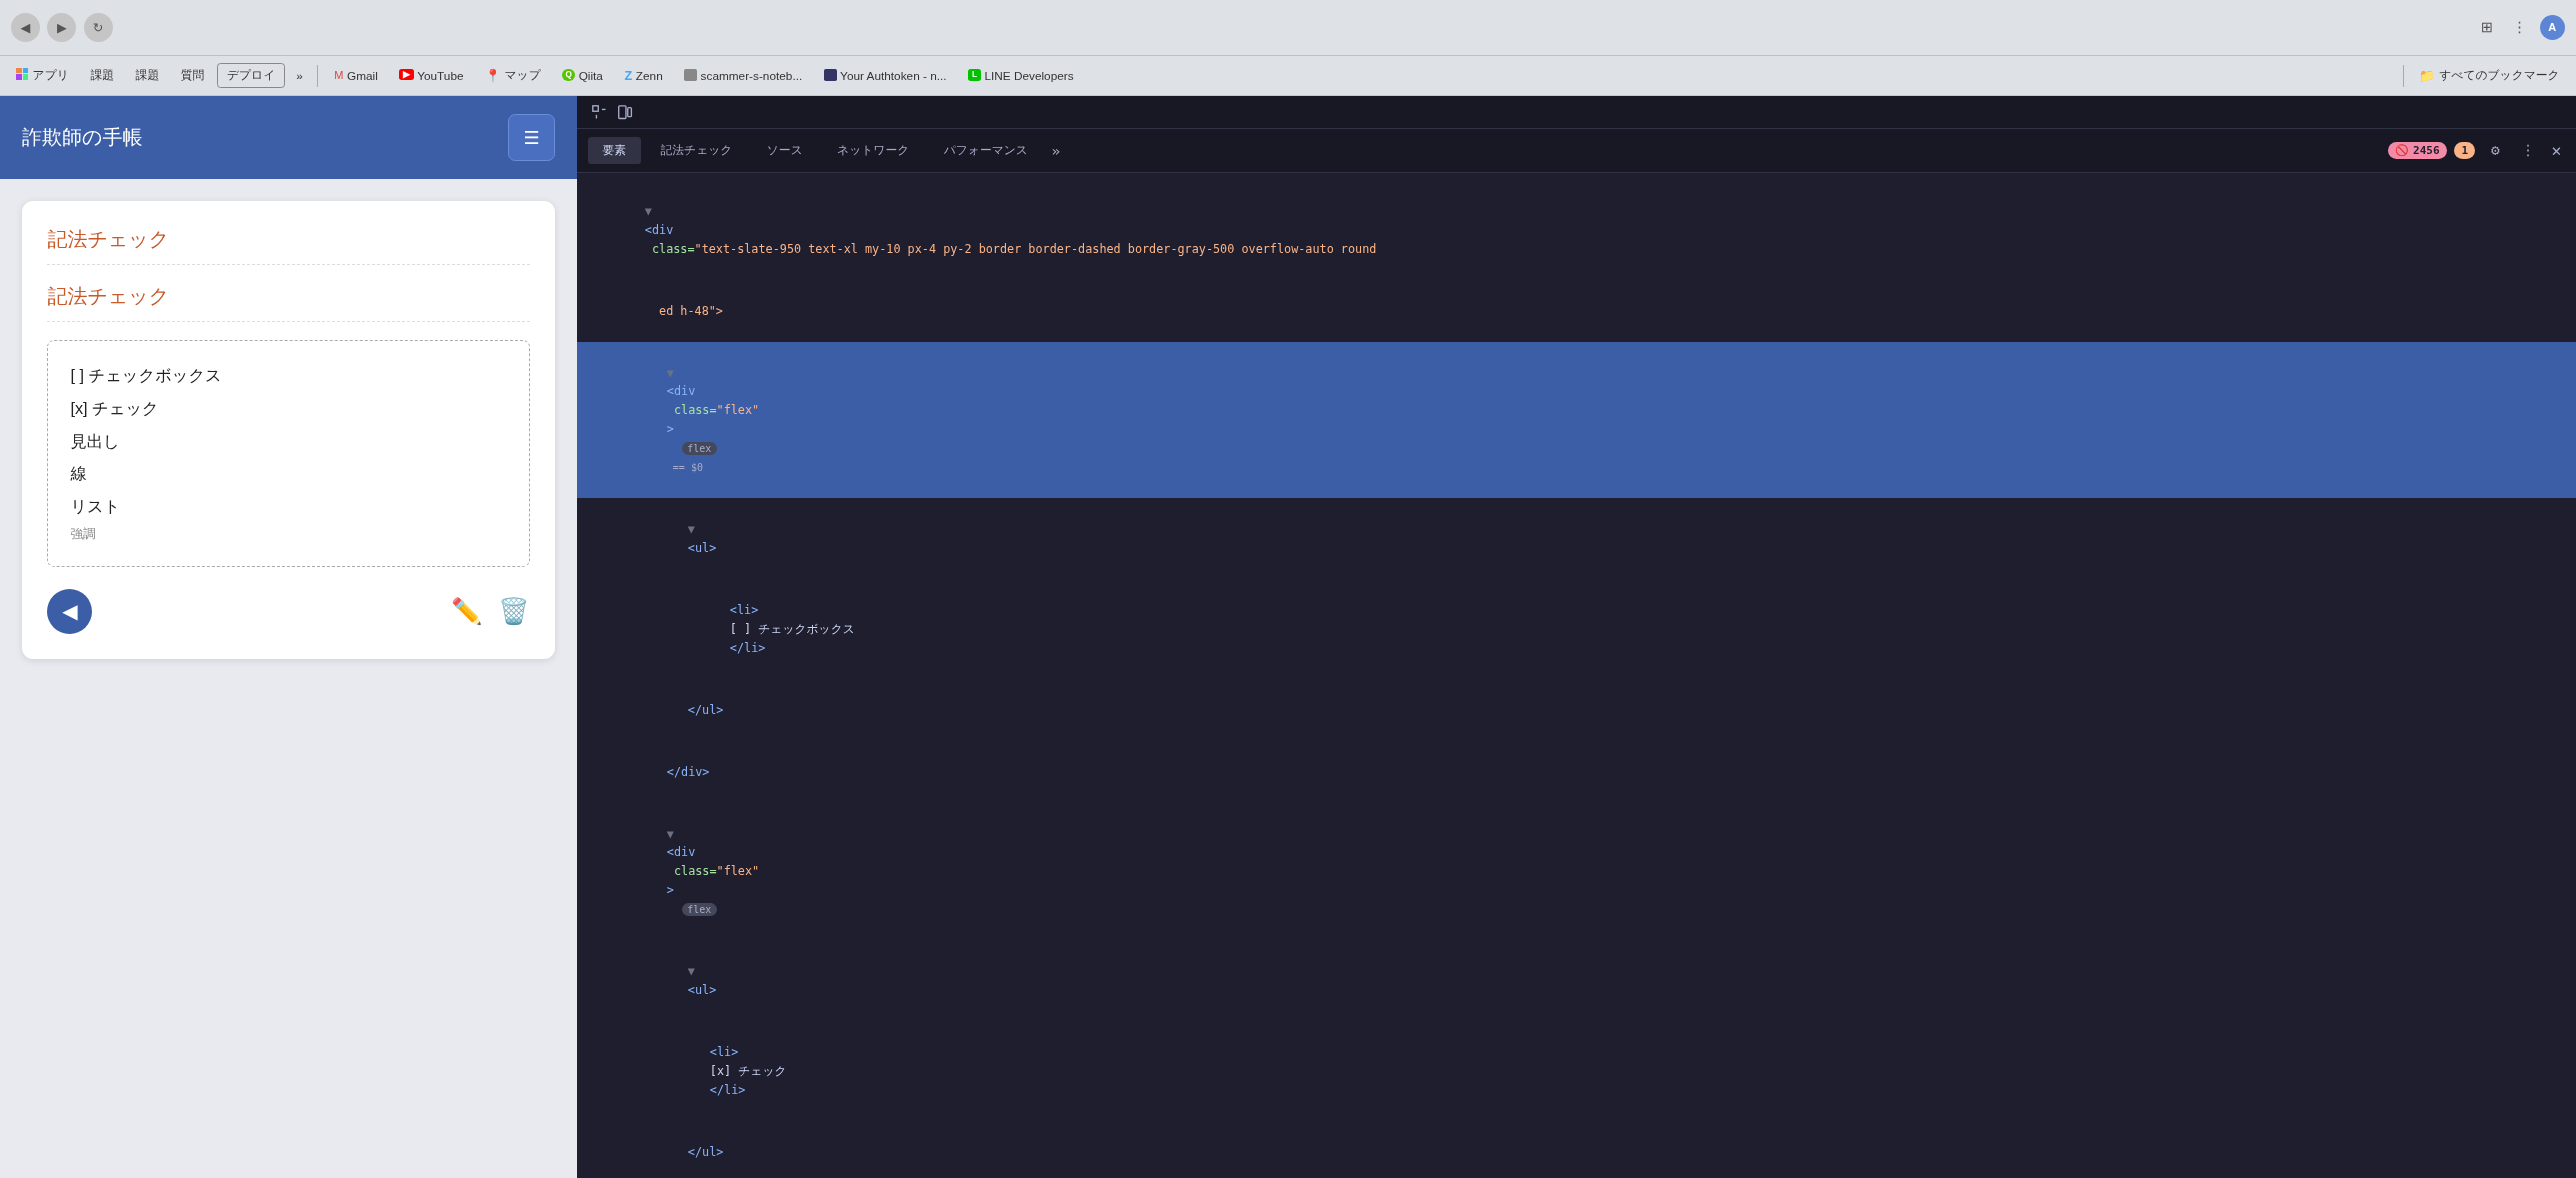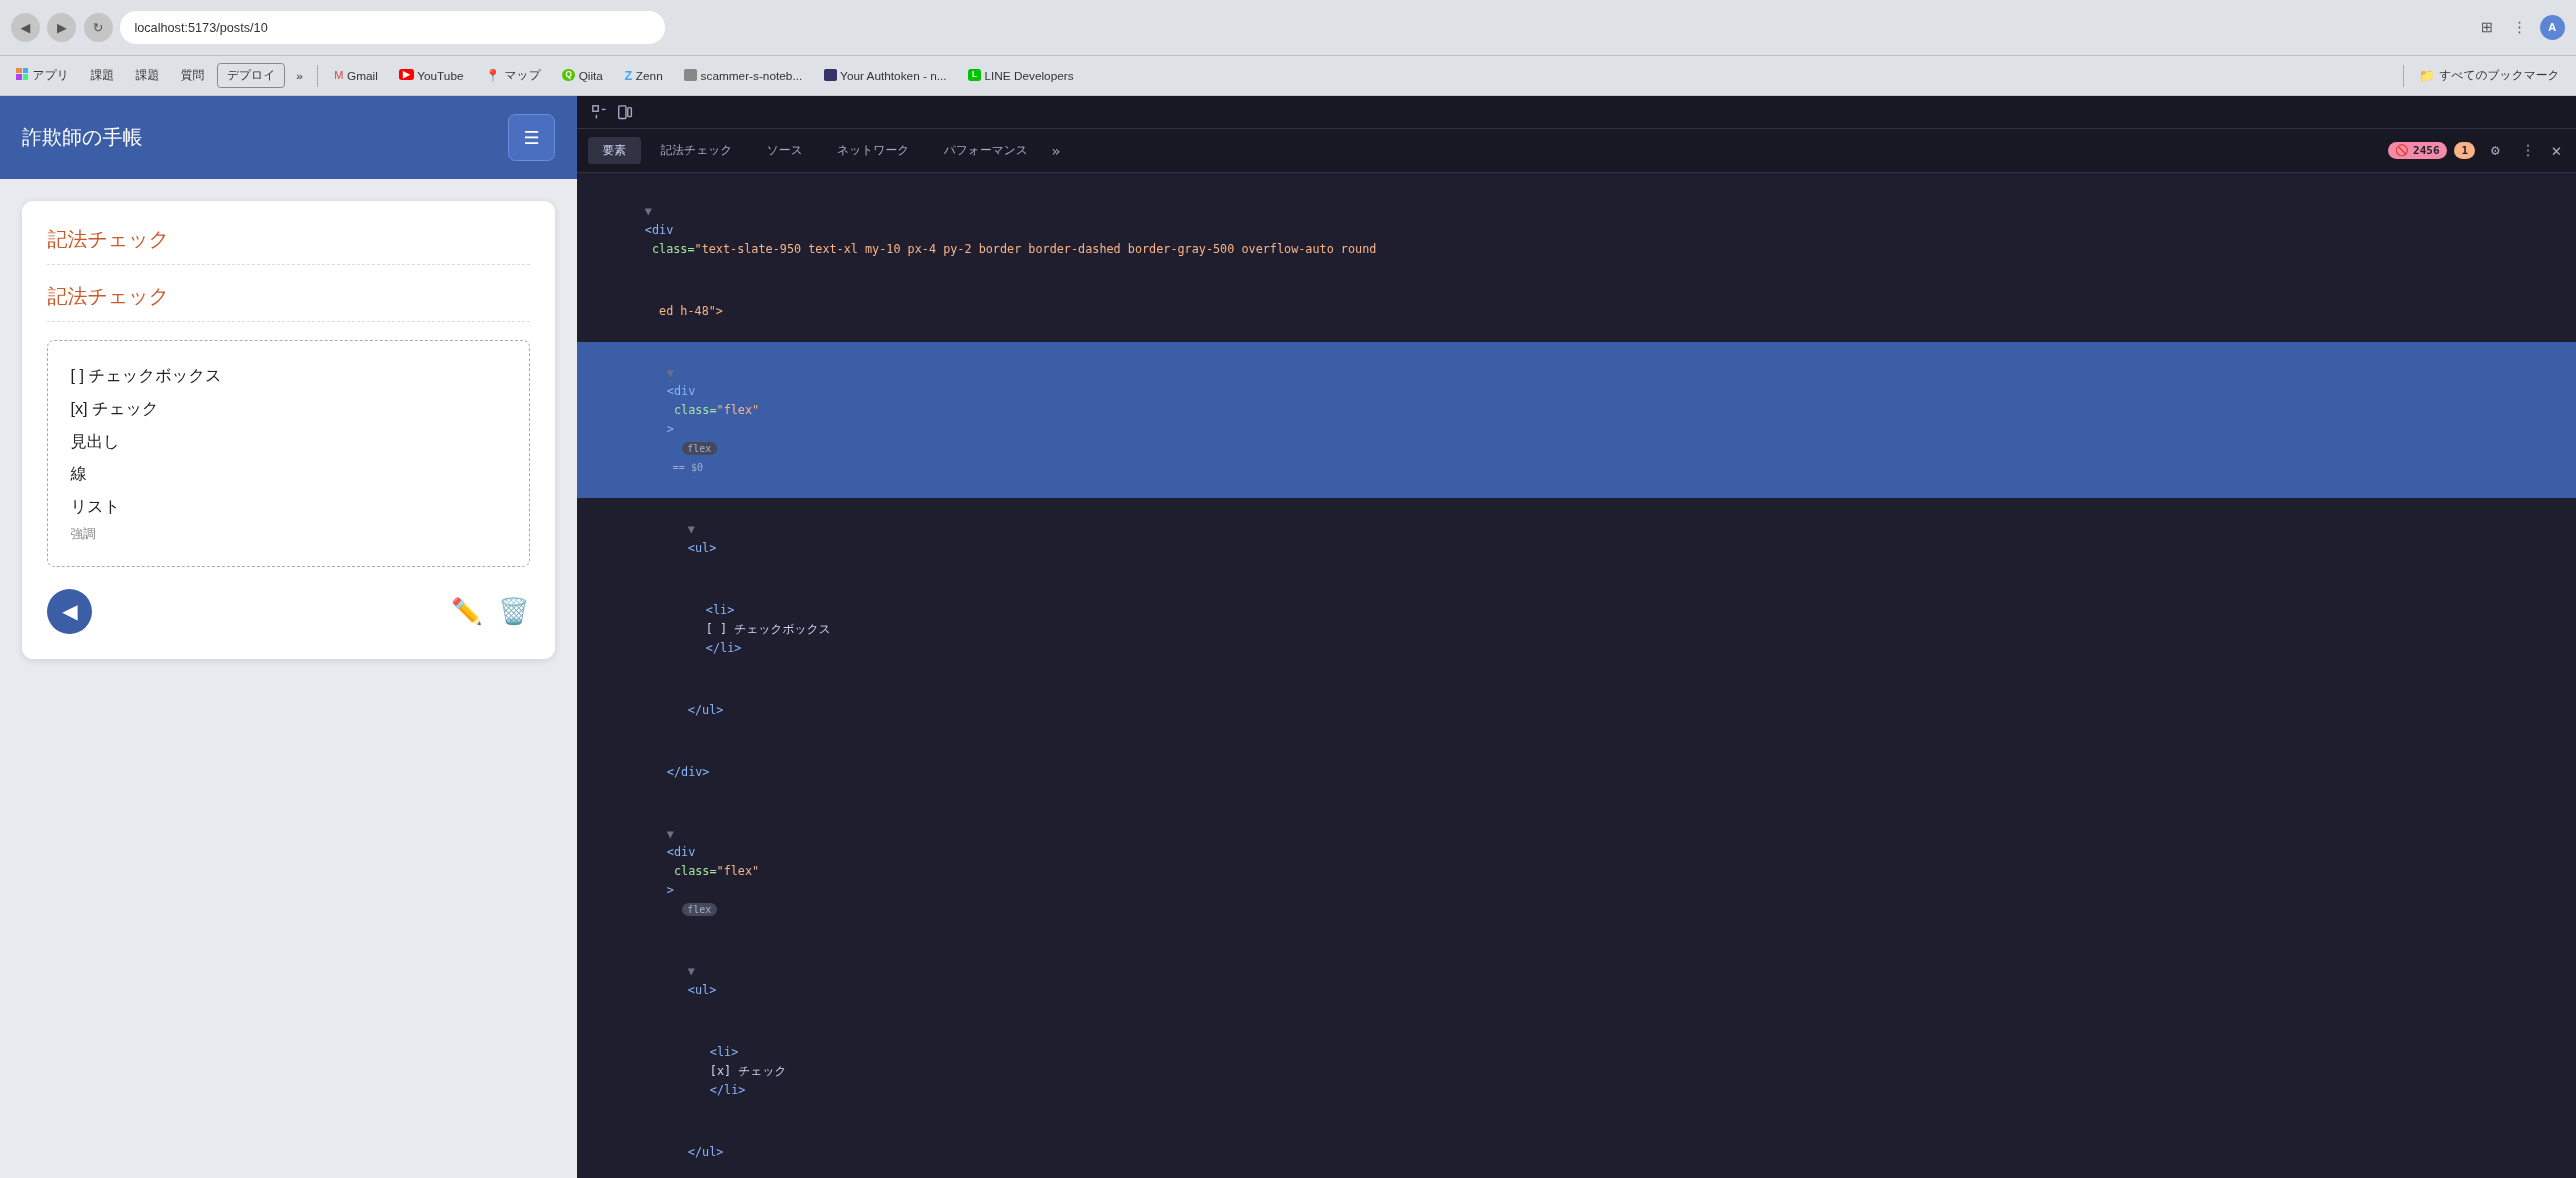--- a/index.html
+++ b/index.html
@@ -305,21 +305,20 @@
     ::-webkit-scrollbar-track { background: #1e1e2e; }
     ::-webkit-scrollbar-thumb { background: #45475a; border-radius: 2.7px; }
   </style>
 </head>
 <body>
 
 <div class="browser-bar">
   <button class="browser-nav-btn">◀</button>
   <button class="browser-nav-btn">▶</button>
   <button class="browser-nav-btn">↻</button>
-  <input class="browser-url-bar" value="localhost:5173/posts/10" style="">
   <div style="flex:1"></div>
   <button class="browser-action-btn">⊞</button>
   <button class="browser-action-btn">⋮</button>
   <div class="browser-profile">A</div>
 </div>
 
 <div class="bookmarks-bar">
   <div class="bookmark-item">
     <span style="display:inline-grid;grid-template-columns:1fr 1fr;gap:0.9px;width:12.7px;height:12.7px;">
       <span style="background:#e84;width:5.4px;height:5.4px;"></span>
@@ -487,21 +486,21 @@
         <span class="dom-tag">&lt;div</span>
         <span class="dom-attr-name"> class=</span><span class="dom-attr-value">"flex"</span>
         <span class="dom-tag">&gt;</span>
         <span class="dom-badge">flex</span>
         <span class="dom-dollar"> == $0</span>
       </div>
       <div class="dom-line" style="padding-left:54px;">
         <span class="expand-arrow">▼ </span>
         <span class="dom-tag">&lt;ul&gt;</span>
       </div>
-      <div class="dom-line" style="padding-left:72px;">
+      <div class="dom-line" style="padding-left:96px;">
         <span class="dom-tag">&lt;li&gt;</span>
         <span class="dom-text">[ ] チェックボックス</span>
         <span class="dom-tag">&lt;/li&gt;</span>
       </div>
       <div class="dom-line" style="padding-left:54px;">
         <span class="dom-tag">&lt;/ul&gt;</span>
       </div>
       <div class="dom-line" style="padding-left:33px;">
         <span class="dom-tag">&lt;/div&gt;</span>
       </div>

